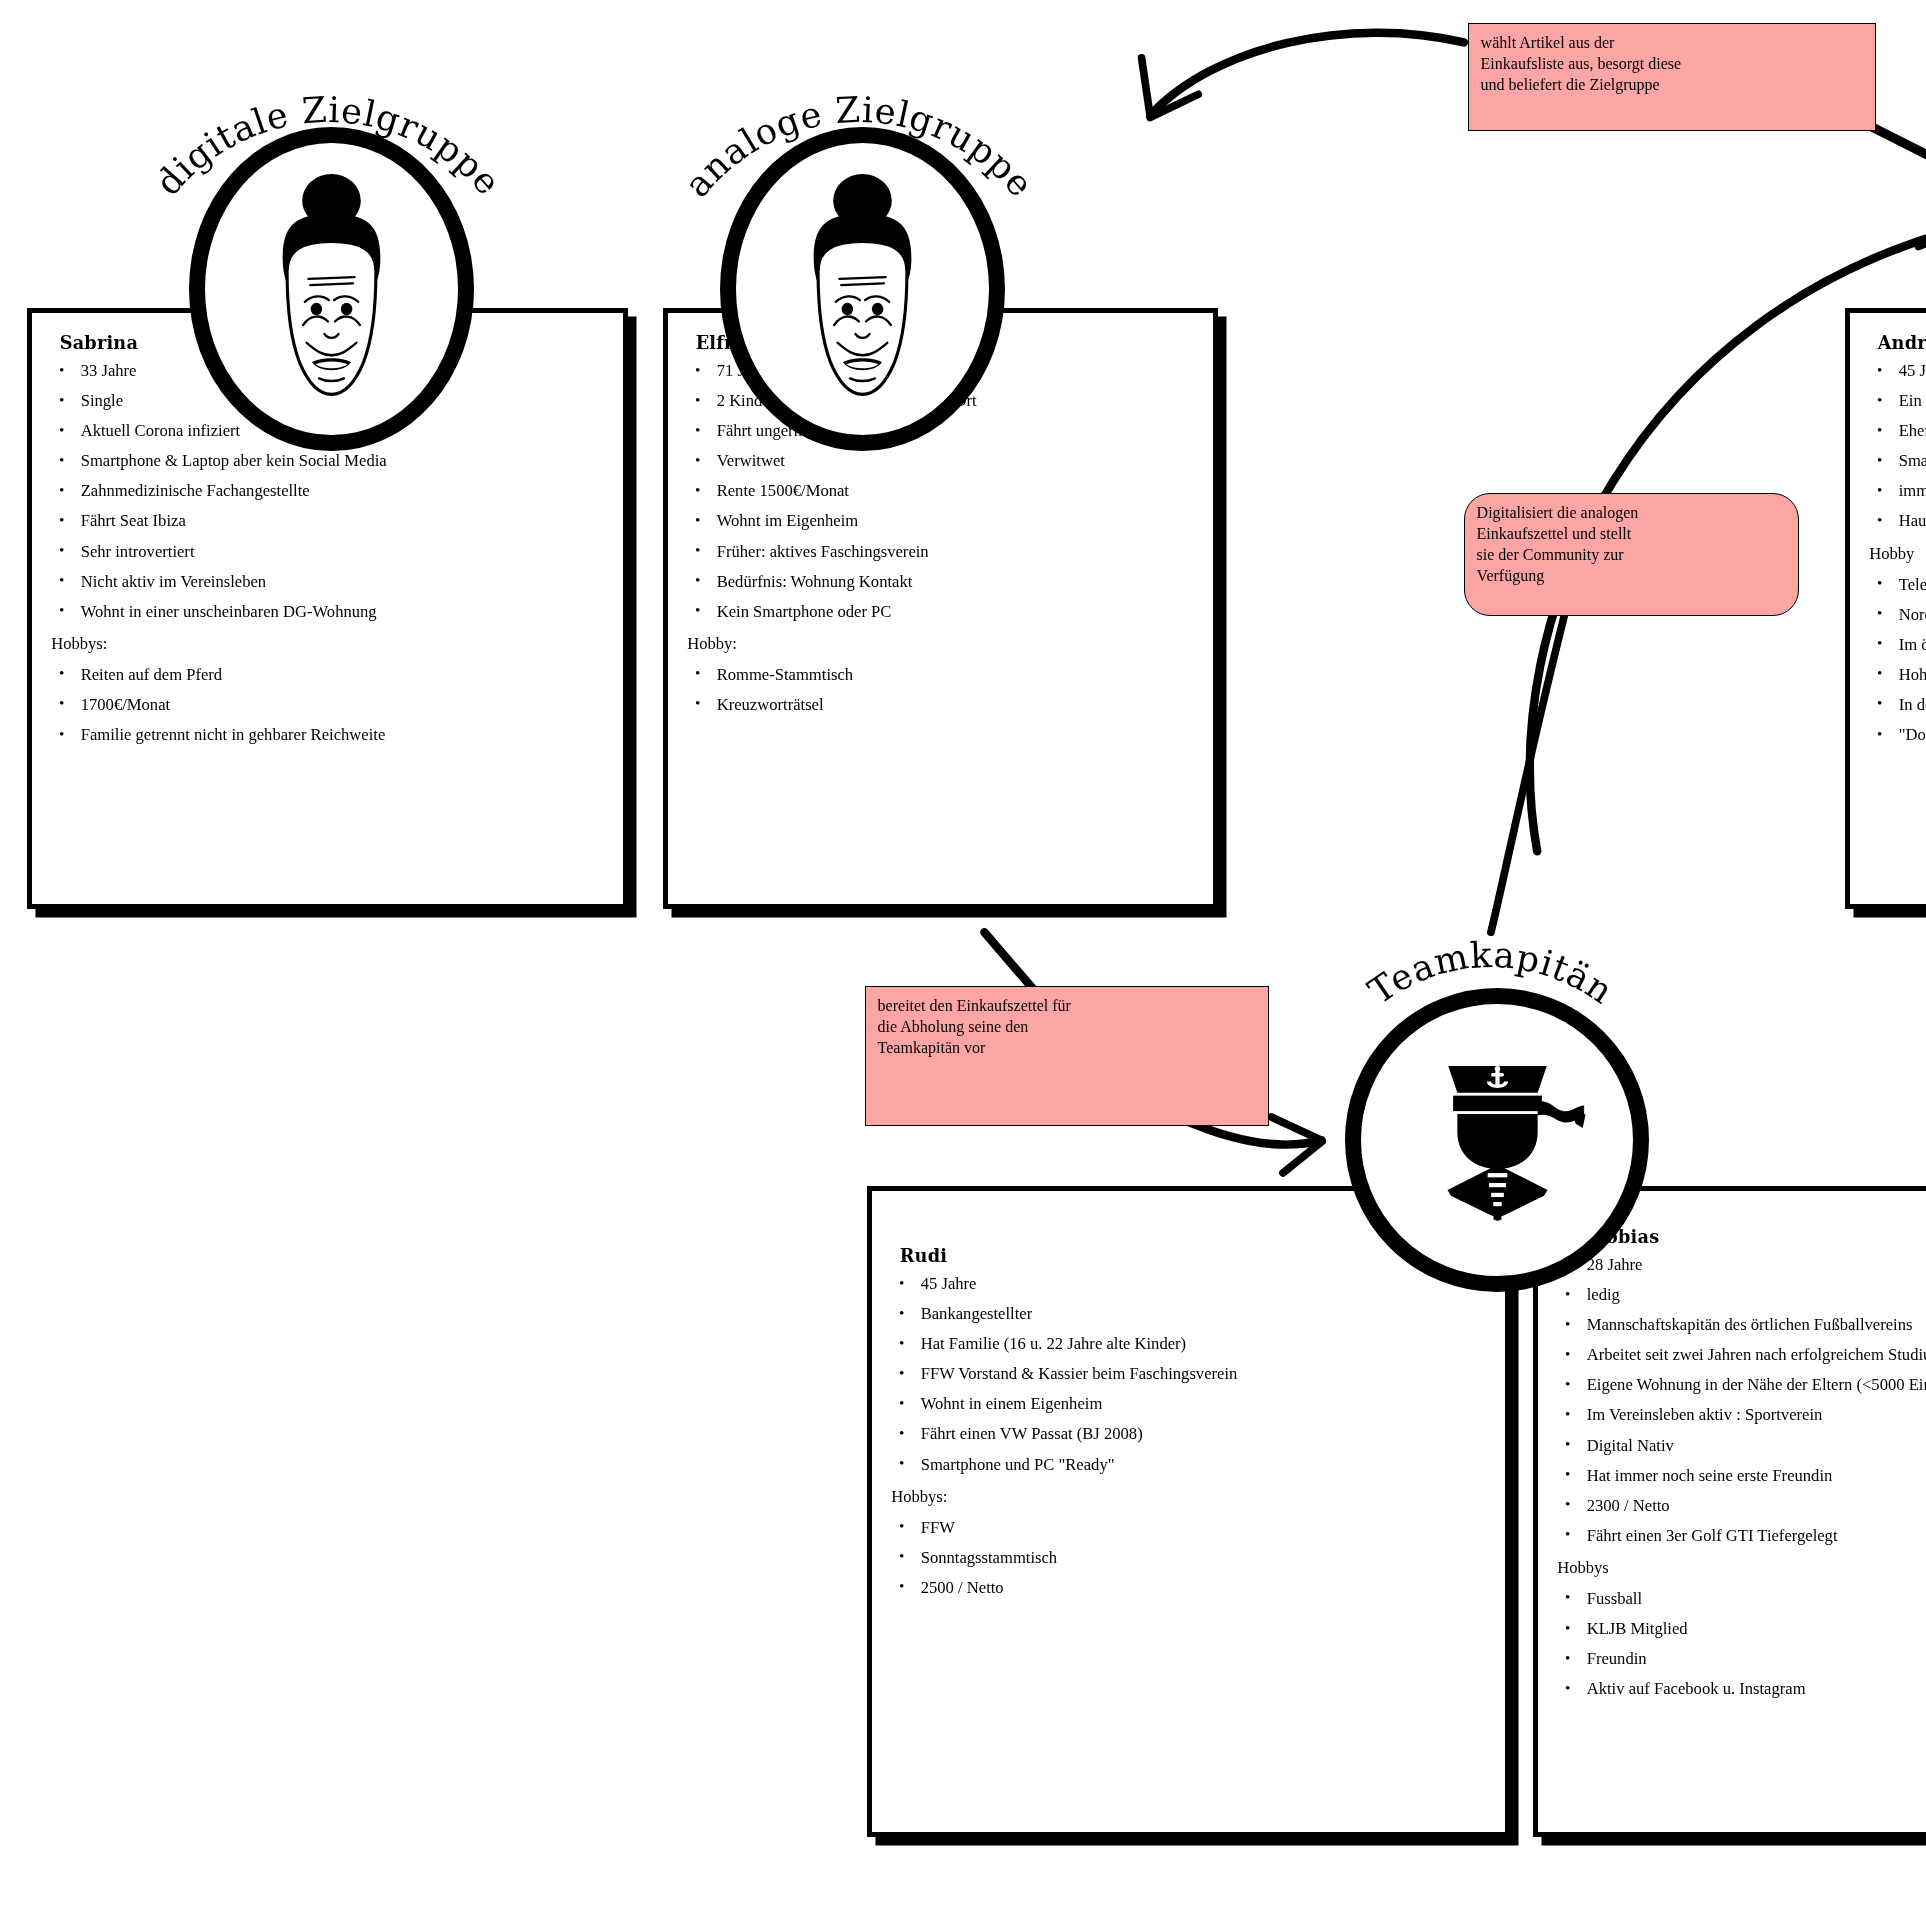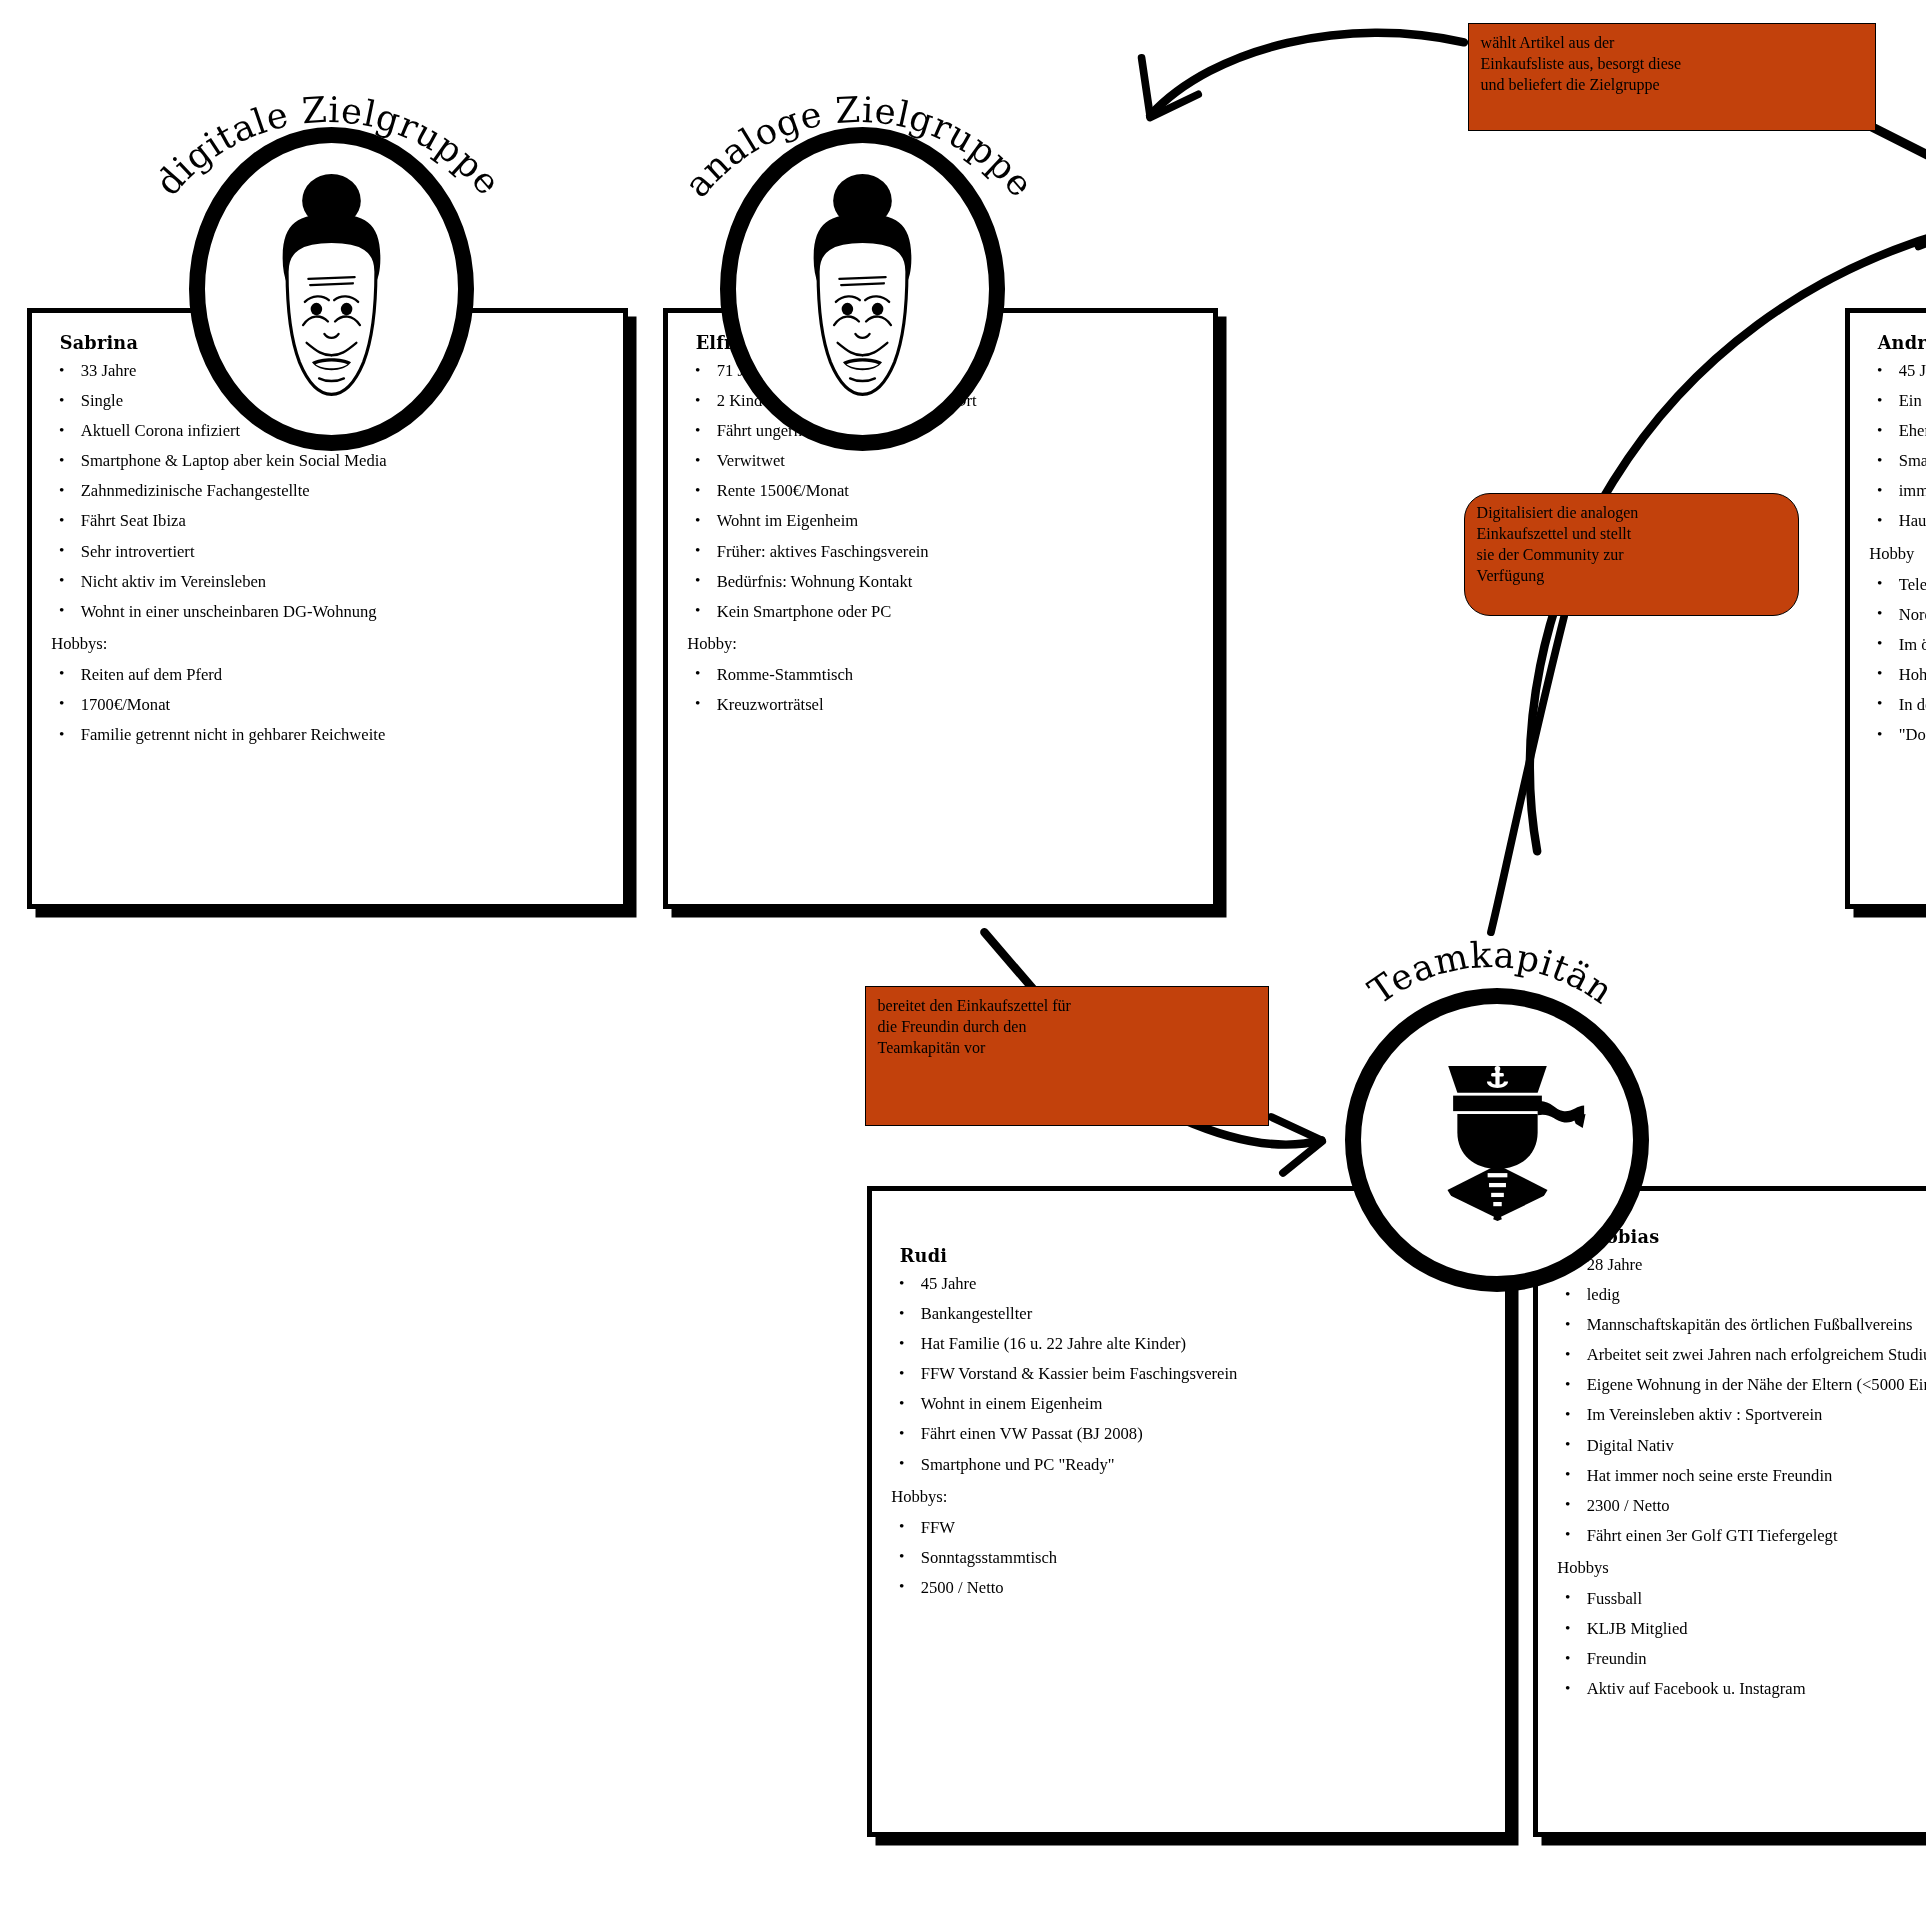--- a/index.html
+++ b/index.html
@@ -69,21 +69,21 @@
     font-family:"DejaVu Serif", serif;
     font-size:92px;
     fill:#000;
     letter-spacing:2px;
   }
 
   
   .callout{
     position:absolute;
     border:1.9px solid #000;
-    background:#c2410c;
+    background:#fca5a5;
     box-sizing:border-box;
     z-index:8;
     padding:9.2px 11.6px;
   }
   .callout p{
     margin:0;
     font-size:16px;
     line-height:1.30;
     font-family:"Liberation Serif", serif;
   }
@@ -379,18 +379,18 @@
 
   <div class="callout" style="left:1464px;top:493px;width:335px;height:123px;border-radius:26px;">
     <p>Digitalisiert die analogen</p>
     <p>Einkaufszettel und stellt</p>
     <p>sie der Community zur</p>
     <p>Verfügung</p>
   </div>
 
   <div class="callout" style="left:865px;top:986px;width:404px;height:140px;">
     <p>bereitet den Einkaufszettel für</p>
-    <p>die Freundin durch den</p>
+    <p>die Abholung seine den</p>
     <p>Teamkapitän vor</p>
   </div>
 
 </div>
 
 
 </body></html>

